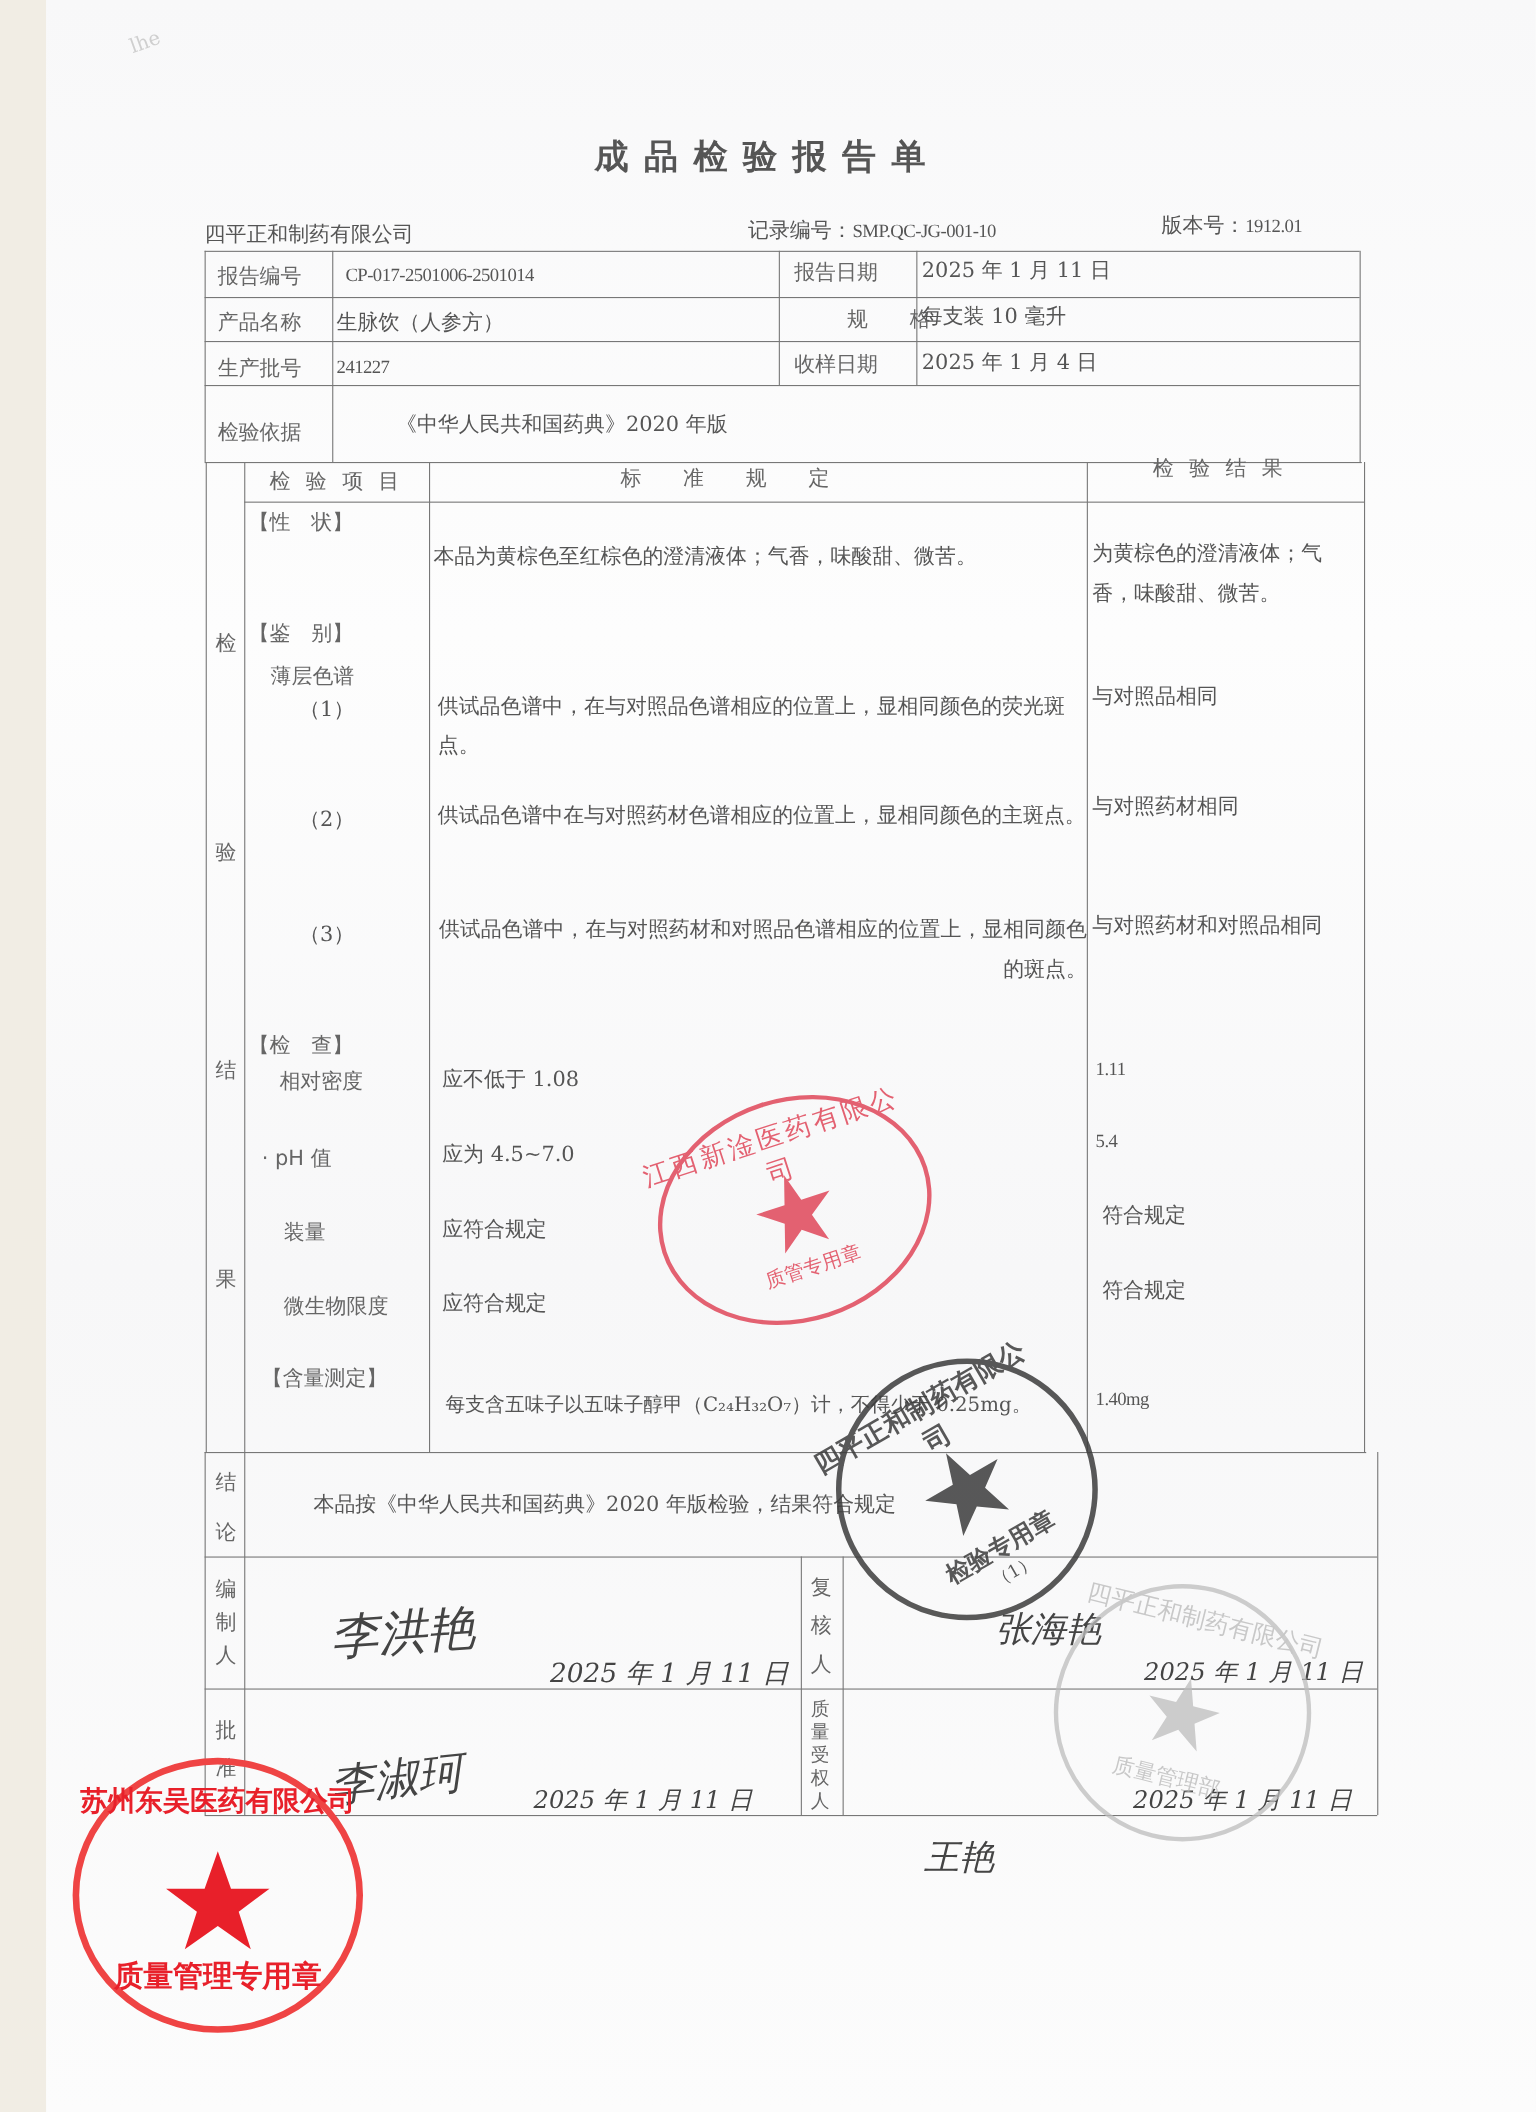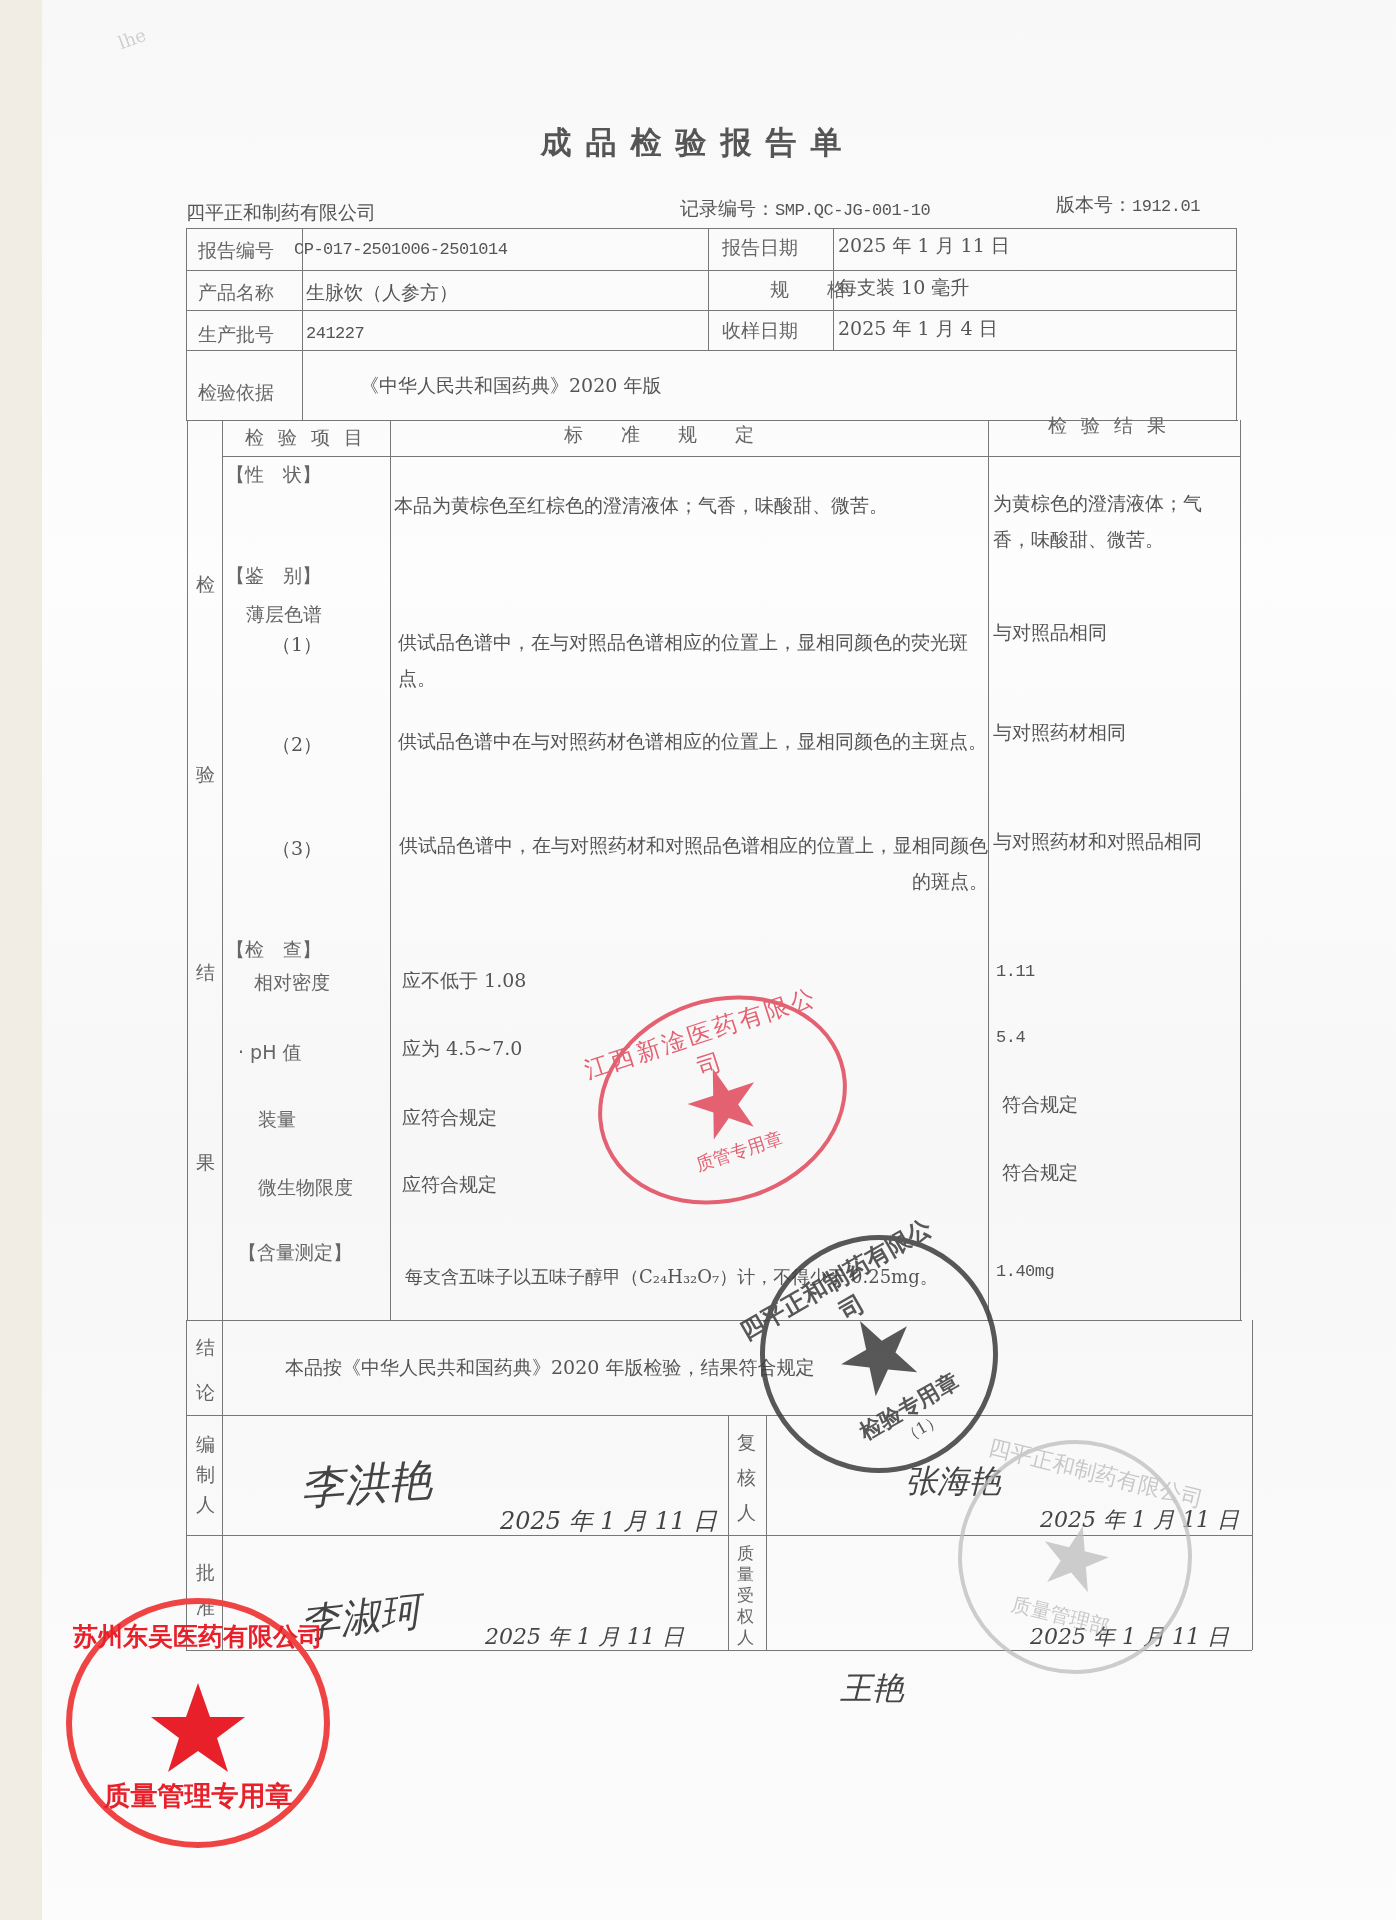--- a/index.html
+++ b/index.html
@@ -9,21 +9,21 @@
   .paper{position:absolute;left:42px;top:0;width:1354px;height:1920px;
          background:linear-gradient(180deg,#f8f8f9 0%,#fdfdfd 30%,#f7f7f8 60%,#fcfcfc 100%);}
   .abs{position:absolute;}
   .title{left:0;width:1396px;top:122px;text-align:center;font-size:31px;letter-spacing:14px;
          font-family:"DejaVu Sans","Liberation Sans",sans-serif;font-weight:bold;color:#555;}
   .meta{top:198px;font-size:19px;color:#555;}
   .line-h{position:absolute;height:0;border-top:1.5px solid #777;}
   .line-v{position:absolute;width:0;border-left:1.5px solid #777;}
   .cell-text{position:absolute;font-size:19px;color:#555;white-space:nowrap;}
   .lbl{font-family:"DejaVu Sans","Liberation Sans",sans-serif;font-size:19px;color:#666;}
-  .mono{font-family:Liberation Mono, monospace;font-size:17px;letter-spacing:-0.5px;}
+  .mono{font-family:Liberation Serif, serif;font-size:17px;letter-spacing:-0.5px;}
   .wrap{white-space:normal;line-height:36px;}
   .vchar{position:absolute;font-size:19px;color:#666;}
   .hand{position:absolute;font-family:"DejaVu Serif",serif;font-style:italic;color:#444;}
   .stamp{position:absolute;border-radius:50%;display:flex;align-items:center;justify-content:center;}
   .stamp svg{overflow:visible;}
 </style>
 </head>
 <body>
 
 <div class="strip"></div>
@@ -46,21 +46,21 @@
   <div class="line-h" style="left:186px;top:310px;width:1050px;"></div>
   <div class="line-h" style="left:186px;top:350px;width:1050px;"></div>
   <div class="line-h" style="left:186px;top:420px;width:1052px;"></div>
   <div class="line-v" style="left:186px;top:228px;height:192px;"></div>
   <div class="line-v" style="left:302px;top:228px;height:192px;"></div>
   <div class="line-v" style="left:708px;top:228px;height:122px;"></div>
   <div class="line-v" style="left:833px;top:228px;height:122px;"></div>
   <div class="line-v" style="left:1236px;top:228px;height:192px;"></div>
 
   <div class="cell-text lbl" style="left:198px;top:238px;">报告编号</div>
-  <div class="cell-text mono" style="left:294px;top:240px;">CP-017-2501006-2501014</div>
+  <div class="cell-text mono" style="left:314px;top:240px;">CP-017-2501006-2501014</div>
   <div class="cell-text lbl" style="left:722px;top:235px;">报告日期</div>
   <div class="cell-text" style="left:838px;top:233px;">2025 年 1 月 11 日</div>
 
   <div class="cell-text lbl" style="left:198px;top:280px;">产品名称</div>
   <div class="cell-text" style="left:306px;top:280px;font-family:Liberation Mono, monospace;">生脉饮（人参方）</div>
   <div class="cell-text lbl" style="left:722px;top:277px;margin-left:48px;">规　　格</div>
   <div class="cell-text" style="left:838px;top:275px;">每支装 10 毫升</div>
 
   <div class="cell-text lbl" style="left:198px;top:322px;">生产批号</div>
   <div class="cell-text mono" style="left:306px;top:324px;">241227</div>

